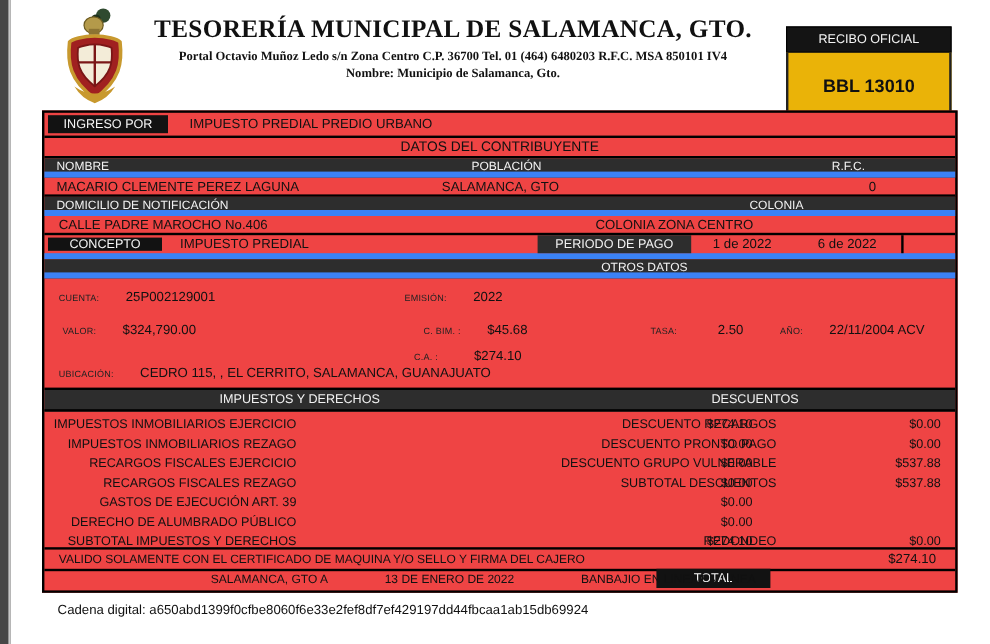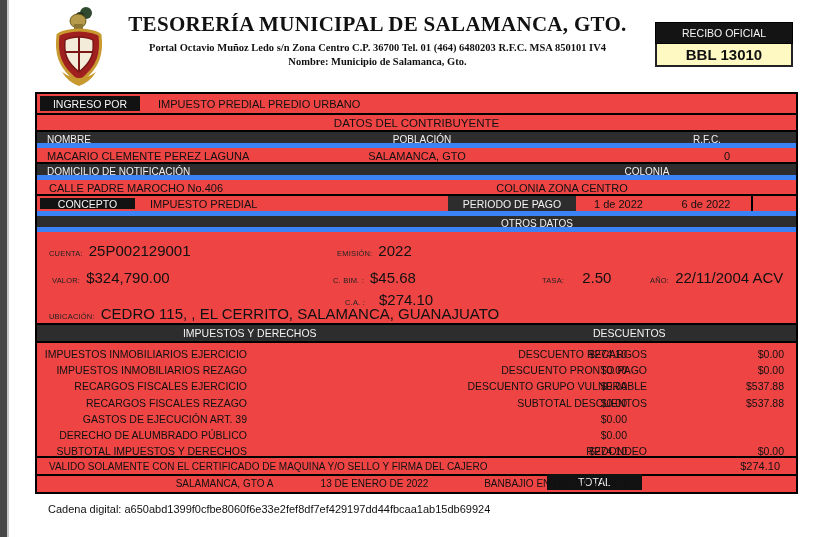--- a/index.html
+++ b/index.html
@@ -22,22 +22,22 @@
   }
   .head-title { font-size: 21px; letter-spacing: .3px; white-space: nowrap; }
   .head-addr { font-size: 10.5px; margin-top: 5px; white-space: nowrap; }
   .head-name { font-size: 10.5px; margin-top: 3px; }
   .recibo-box { position: absolute; left: 655px; top: 22px; width: 138px; }
   .recibo-label {
     background: #141414; color: #f5f5f5; text-align: center;
     font-size: 10.5px; padding: 4px 0; border: 1px solid #000;
   }
   .recibo-number {
-    background: #fef9c3; border: 2px solid #222; border-top: none;
-    text-align: center; font-size: 15px; font-weight: bold; padding: 2px 0;
+    background: #eab308; border: 2px solid #222; border-top: none;
+    text-align: center; font-size: 15px; font-weight: bold; padding: 20px 0;
   }
   
   .receipt {
     position: absolute; left: 35px; top: 92px; width: 763px;
     border: 2px solid #000; background: #ef4444;
   }
   .row { position: relative; width: 100%; }
   .bb1 { border-bottom: 5px solid #3b82f6; }
   .bb2 { border-bottom: 2px solid #000; }
   .dark-bar { background: #2d2d2d; color: #f2f2f2; font-size: 10px; }
@@ -64,21 +64,21 @@
   .cell-date { width: 85px; display:flex; align-items:center; justify-content:center; font-size: 11px; }
   .cell-date2 { width: 90px; }
   .cell-tail { width: 45px; border-left: 2px solid #000; }
   
   .row-otros-h { height: 16px; }
   .row-otros-h span { position:absolute; left: 440px; top: 2px; width: 120px; text-align:center; }
   
   .otros-box { height: 93px; position: relative; text-align: right; }
   .pair { position: absolute; display: flex; align-items: baseline; gap: 6px; white-space: nowrap; }
   .pair .lbl { font-size: 7.5px; color: #222; letter-spacing: .2px; }
-  .pair .v { font-size: 15px; }
+  .pair .v { font-size: 11px; margin-left: 16px; }
   
   .row-sec { height: 18px; display: flex; }
   .row-sec .half { width: 50%; display:flex; align-items:center; justify-content:center; padding-left: 46px; font-size: 10.5px; }
   
   .items-area { height: 115px; position: relative; font-size: 10.5px; }
   .col { position: absolute; top: 3px; }
   .col-left { left: 0; width: 590px; }
   .col-right { left: 390px; width: 373px; }
   .item-row { display: flex; height: 16.2px; align-items: center; }
   .item-row .ilabel { text-align: right; }
@@ -178,21 +178,21 @@
       <span class="v">25P002129001</span>
     </div>
     <div class="pair" style="left:300px; top:10px">
       <span class="lbl">EMISIÓN:</span>
       <span class="v">2022</span>
     </div>
     <div class="pair" style="left:15px; top:37px">
       <span class="lbl">VALOR:</span>
       <span class="v">$324,790.00</span>
     </div>
-    <div class="pair" style="left:296px; top:37px">
+    <div class="pair" style="left:316px; top:37px">
       <span class="lbl">C. BIM. :</span>
       <span class="v">$45.68</span>
     </div>
     <div class="pair" style="left:505px; top:37px">
       <span class="lbl">TASA:</span>
       <span class="v" style="padding-left:12px">2.50</span>
     </div>
     <div class="pair" style="left:613px; top:37px">
       <span class="lbl">AÑO:</span>
       <span class="v">22/11/2004 ACV</span>

